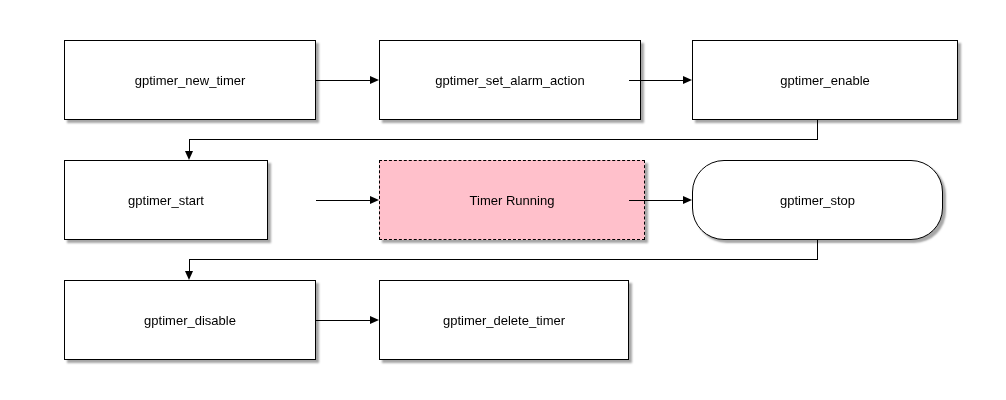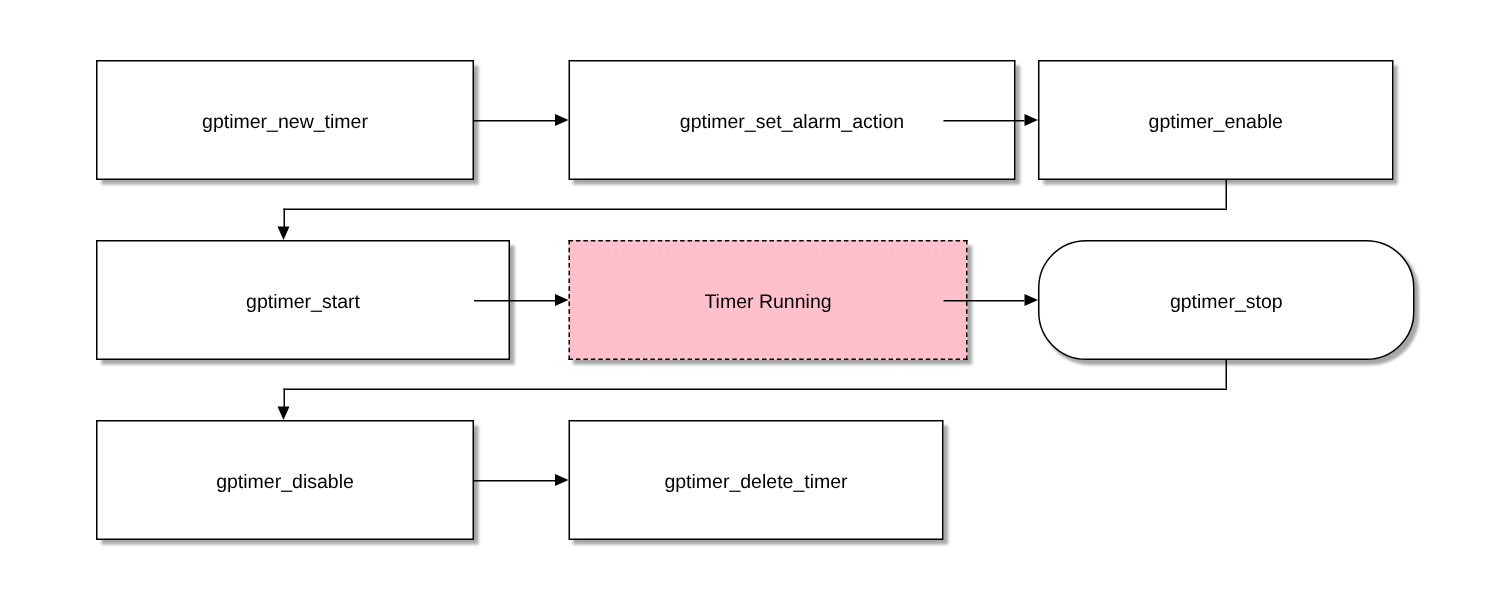--- a/index.html
+++ b/index.html
@@ -33,29 +33,29 @@
 </style>
 </head>
 <body>
 
 <div class="canvas">
 
   <div class="node" style="left:64px;top:40px;width:252px;">
     <span>gptimer_new_timer</span>
   </div>
 
-  <div class="node" style="left:379px;top:40px;width:298px;">
+  <div class="node" style="left:379px;top:40px;width:262px;">
     <span>gptimer_set_alarm_action</span>
   </div>
 
-  <div class="node" style="left:692px;top:40px;width:237px;">
+  <div class="node" style="left:692px;top:40px;width:266px;">
     <span>gptimer_enable</span>
   </div>
 
-  <div class="node" style="left:64px;top:160px;width:276px;">
+  <div class="node" style="left:64px;top:160px;width:204px;">
     <span>gptimer_start</span>
   </div>
 
   <div class="node highlight" style="left:379px;top:160px;width:266px;">
     <span>Timer Running</span>
   </div>
 
   <div class="node" style="left:692px;top:160px;width:251px;border-radius:32px;">
     <span>gptimer_stop</span>
   </div>

